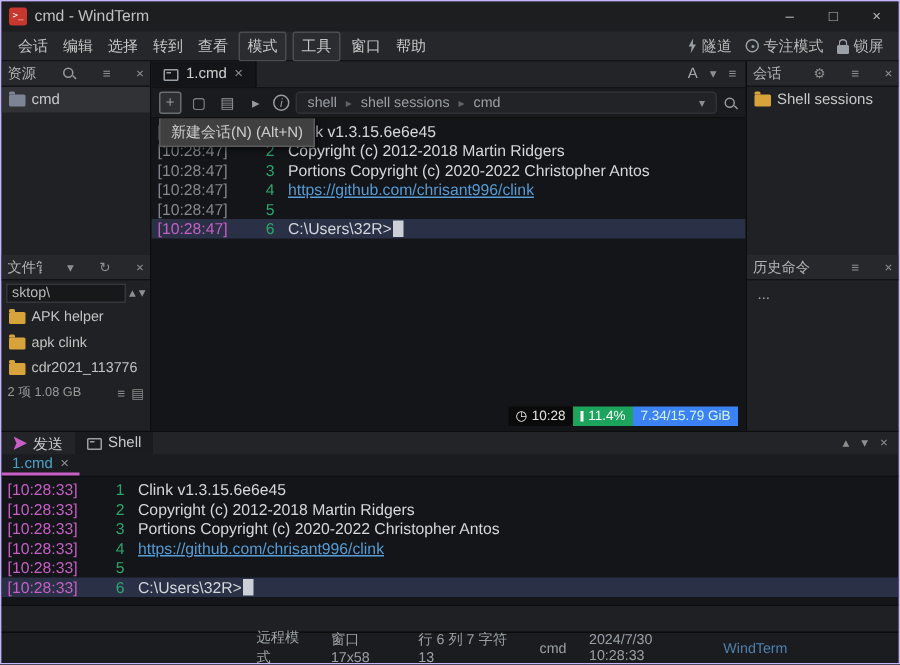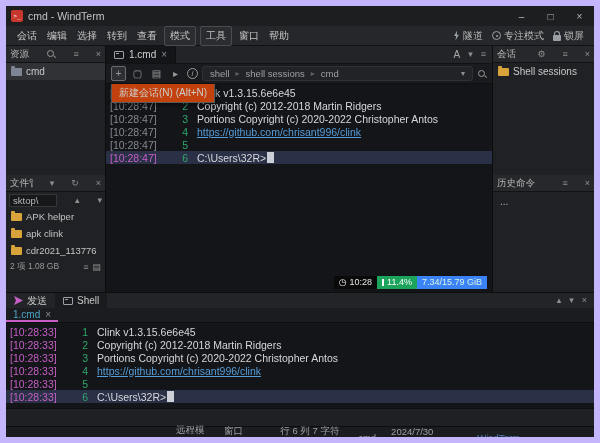--- a/index.html
+++ b/index.html
@@ -1,17 +1,17 @@
 <!DOCTYPE html>
 <html><head>
 <meta charset="utf-8">
 <style>
   * { margin:0; padding:0; box-sizing:border-box; font-family:"Liberation Sans",sans-serif; }
   html,body { background:#2a2a2a; }
-  .window { position:relative; width:600px; height:443px; background:#1b1c1e; border:6px solid #c4b5fd; overflow:hidden; color:#c8c8c8; }
+  .window { position:relative; width:600px; height:443px; background:#1b1c1e; border:1px solid #c4b5fd; overflow:hidden; color:#c8c8c8; }
 
   
   .titlebar { height:20px; display:flex; align-items:center; gap:5px; background:#1d1e20; padding-left:5px; }
   .app-logo { width:12px; height:12px; background:#c8372d; border-radius:2px; color:#fff; font-family:"DejaVu Sans Mono",monospace; font-size:6px; line-height:12px; text-align:center; flex:none; }
   .title-text { font-size:10.5px; color:#c3c3c3; }
   .win-controls { margin-left:auto; display:flex; height:100%; }
   .win-btn { width:29px; display:flex; align-items:center; justify-content:center; color:#b8b8b8; font-size:10px; }
 
   
   .menubar { height:20px; background:#26272a; display:flex; align-items:center; padding:0 6px; font-size:10px; border-bottom:1px solid #121214; }
@@ -30,21 +30,21 @@
   .panel-title { font-size:9.5px; color:#b5b5b5; white-space:nowrap; overflow:hidden; flex:1; }
   .hicon { font-size:9px; color:#8f8f8f; line-height:1; flex:none; }
 
   .tree-item { height:17px; display:flex; align-items:center; gap:4px; padding:0 5px; font-size:10px; color:#c8c8c8; white-space:nowrap; overflow:hidden; }
   .tree-item.selected { background:#303236; }
   .icon-folder { width:11px; height:8px; background:#d9a33c; border-radius:1px; position:relative; display:inline-block; flex:none; }
   .icon-folder::before { content:""; position:absolute; top:-2px; left:0; width:4px; height:2px; background:inherit; border-radius:1px 1px 0 0; }
   .icon-folder.gray { background:#7d8494; }
 
   .explorer-body { height:112px; }
-  .path-row { height:16px; display:flex; align-items:center; gap:18px; padding:1px 3px; }
+  .path-row { height:16px; display:flex; align-items:center; gap:2px; padding:1px 3px; }
   .path-box { flex:1; height:13px; background:#17181a; border:1px solid #35363a; font-size:9.5px; color:#b9b9b9; padding:0 3px; line-height:12px; overflow:hidden; }
   .file-item { height:17px; display:flex; align-items:center; gap:4px; padding:0 5px; font-size:9.5px; color:#c4c4c4; white-space:nowrap; overflow:hidden; }
   .files-footer { height:16px; display:flex; align-items:center; gap:4px; padding:0 4px; font-size:8.5px; color:#9a9a9a; }
   .files-footer .grow { flex:1; }
 
   
   .tabrow { height:18px; background:#232428; display:flex; align-items:stretch; border-bottom:1px solid #121214; }
   .tab { display:flex; align-items:center; gap:5px; padding:0 8px; font-size:10px; color:#d0d0d0; background:#141518; border-right:1px solid #0f0f10; }
   .tab-close { color:#8f8f8f; font-size:10px; }
   .tabrow-right { margin-left:auto; display:flex; align-items:center; gap:8px; padding:0 6px; }
@@ -65,21 +65,21 @@
   .trow { height:13px; display:flex; align-items:center; font-family:"DejaVu Sans Mono",monospace; font-size:10.5px; white-space:pre; padding-left:4px; }
   .t-time { width:66px; color:#84888f; flex:none; }
   .t-num { width:12px; text-align:right; color:#2fa56b; flex:none; margin-right:9px; }
   .t-txt { color:#d5d7da; }
   .t-txt.link { color:#569cd6; text-decoration:underline; }
   .trow.prompt { background:#2a3046; }
   .trow.prompt .t-time { color:#c75fc7; }
   .t-cursor { display:none; width:7px; height:11px; background:#ccd0d6; margin-left:1px; flex:none; }
   .trow.prompt .t-cursor { display:inline-block; }
 
-  .tooltip { position:absolute; left:5px; top:-1px; background:#c2410c; border:1px solid #5a5a5a; padding:2px 7px; font-size:10px; color:#cdcdcd; white-space:nowrap; z-index:6; box-shadow:2px 2px 4px rgba(0,0,0,.5); }
+  .tooltip { position:absolute; left:5px; top:-1px; background:#404040; border:1px solid #5a5a5a; padding:2px 7px; font-size:10px; color:#cdcdcd; white-space:nowrap; z-index:6; box-shadow:2px 2px 4px rgba(0,0,0,.5); }
 
   .stats-overlay { position:absolute; right:5px; bottom:3px; display:flex; font-family:"DejaVu Sans Mono",monospace; font-size:9px; line-height:13px; }
   .chip { padding:0 5px; display:flex; align-items:center; gap:3px; }
   .chip.time { background:#0a0a0a; color:#e6e6e6; }
   .chip.cpu { background:#1ca35c; color:#ffffff; }
   .chip.mem { background:#3b82f6; color:#d7f5e4; }
   .gauge { width:2px; height:7px; background:#fff; display:inline-block; }
 
   
   .sessions-body { height:112px; }

